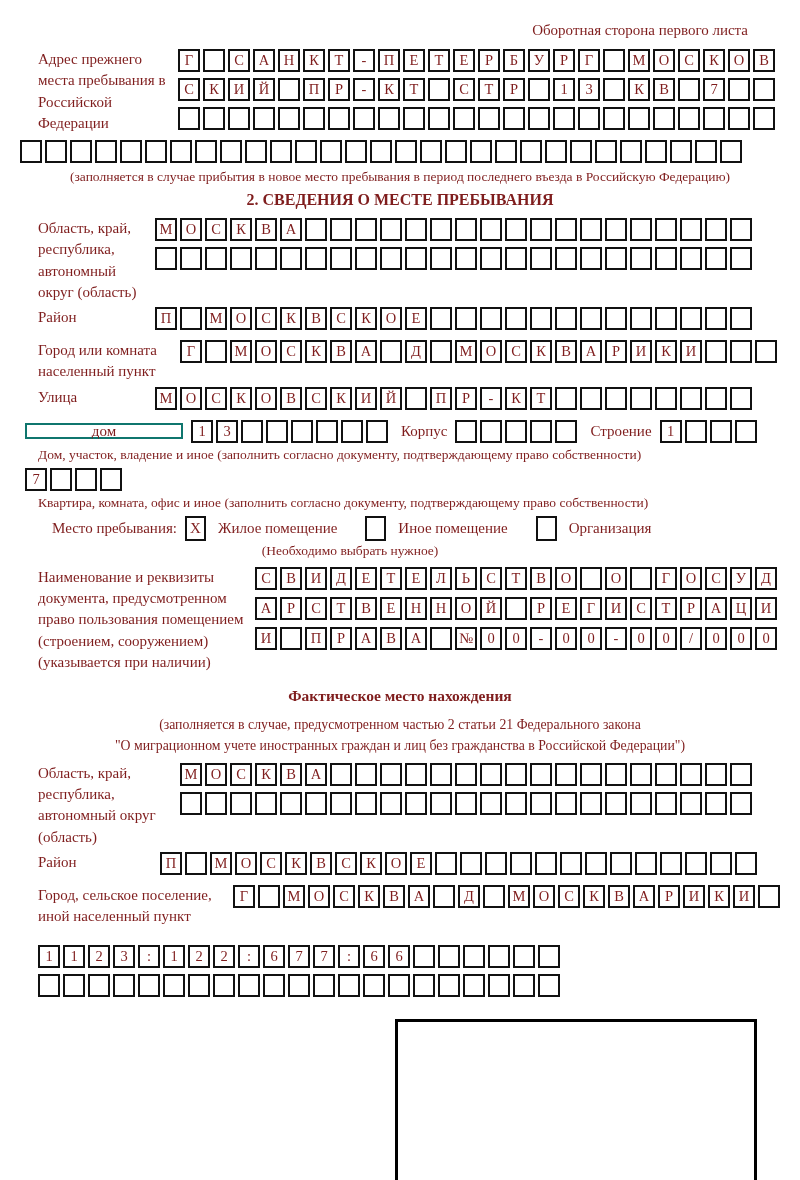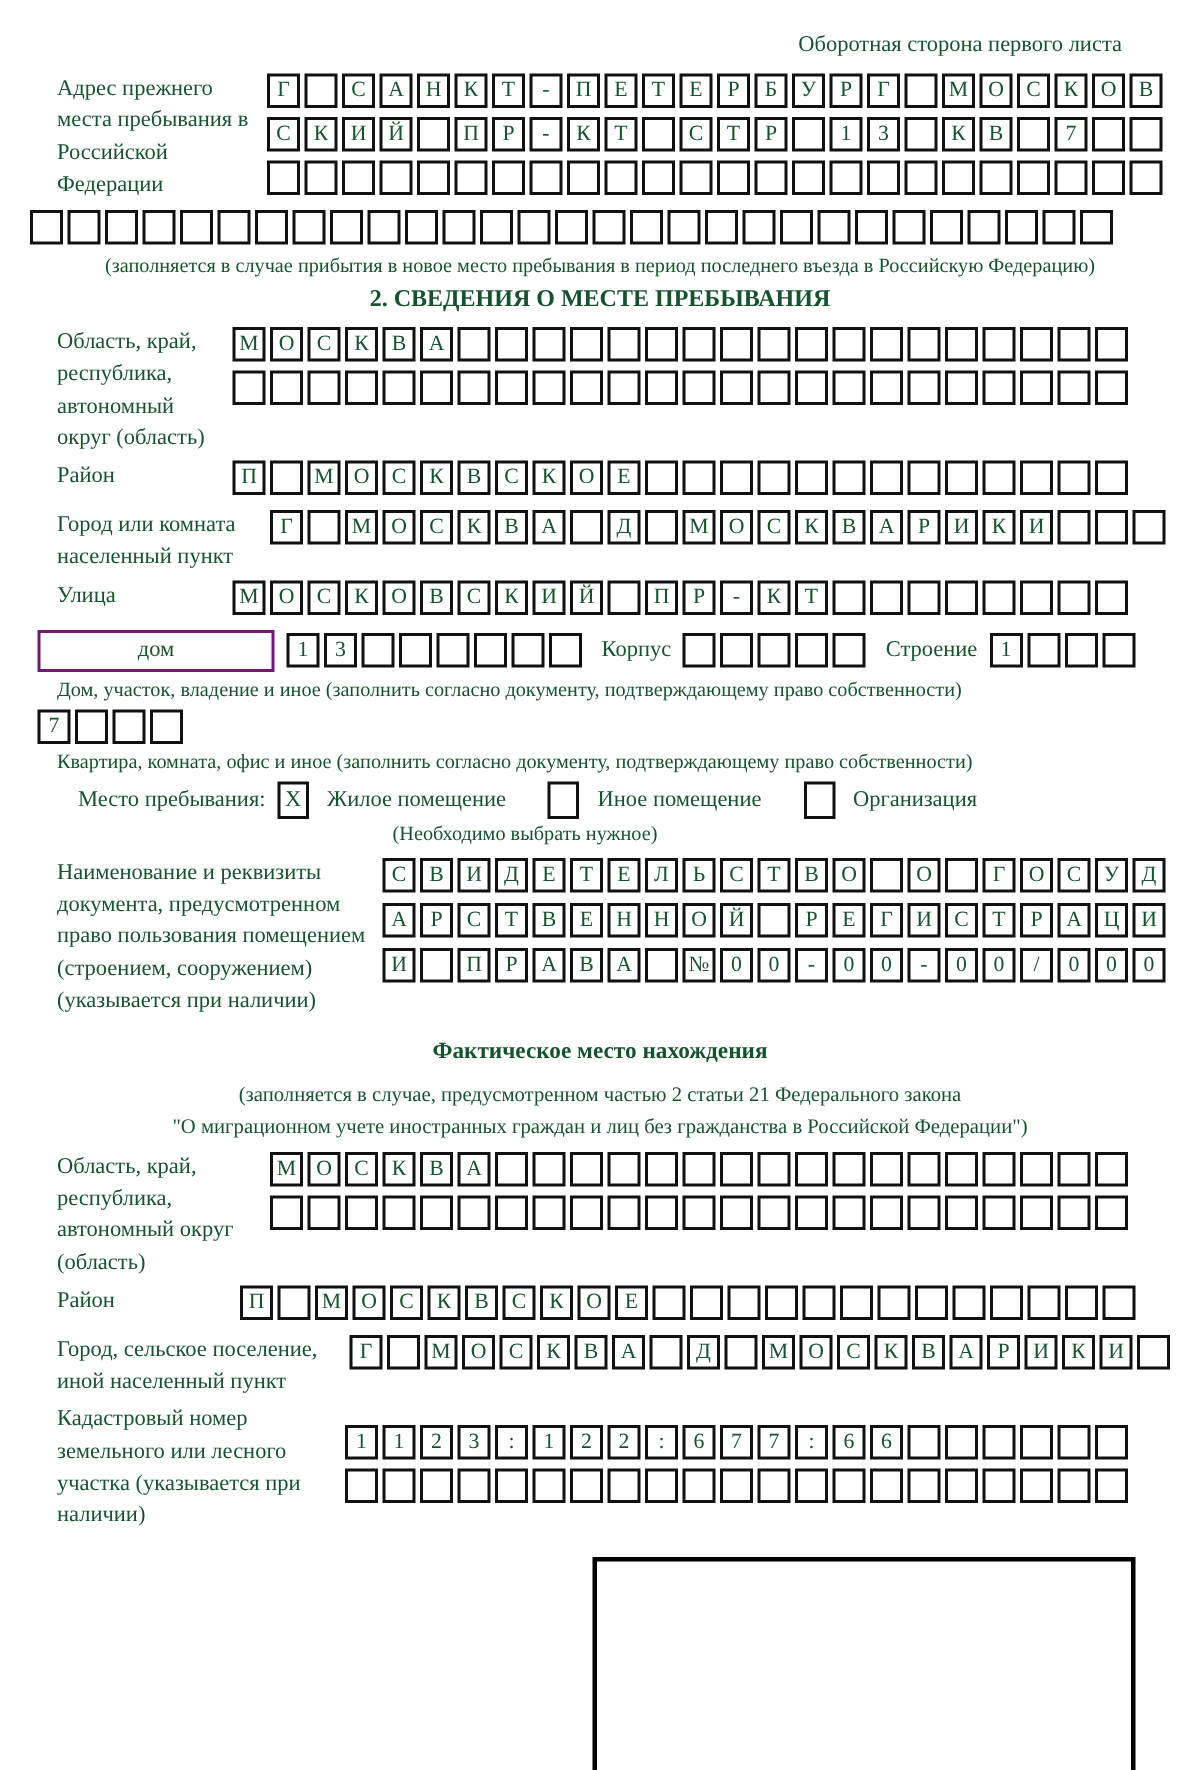--- a/index.html
+++ b/index.html
@@ -1,19 +1,19 @@
 <!DOCTYPE html>
 <html><head>
 <meta charset="utf-8">
 <style>
   html,body { margin:0; padding:0; background:#ffffff; }
   .page {
     position:relative;
     width:800px; height:1180px;
-    background:#fff; color:#14532d;
+    background:#fff; color:#7f1d1d;
     font-family:"Liberation Serif","DejaVu Serif",serif;
     box-sizing:border-box;
     overflow:hidden;
   }
   .corner-note {
     text-align:right;
     padding:22px 52px 0 0;
     font-size:15px;
   }
   .field { display:flex; align-items:flex-start; margin-left:38px; margin-bottom:4px; }
@@ -34,22 +34,22 @@
   .fullrow { margin-left:20px; margin-top:2px; }
   .note { font-size:13.5px; }
   .note.center { text-align:center; margin:0 20px 2px 20px; }
   .note.indent { margin-left:38px; margin-bottom:5px; }
   .sec-title { text-align:center; font-weight:bold; font-size:16px; margin:6px 0 9px; }
   .fact-title { text-align:center; font-weight:bold; font-size:15.5px; margin:14px 0 10px; }
   .fact-note { text-align:center; font-size:13.8px; line-height:1.5; margin:0 30px 6px; }
   .inline-row { display:flex; align-items:center; margin-left:25px; margin-bottom:4px; }
   .widebox {
     box-sizing:border-box;
-    border:2px solid #701a75;
-    height:28px;
+    border:2px solid #0f766e;
+    height:16px;
     display:inline-flex; align-items:center; justify-content:center;
     font-size:15px;
     margin-right:8px;
   }
   .w-dom { width:158px; }
   .w-kv  { width:206px; }
   .inl-lbl { font-size:15px; margin:0 8px 0 10px; }
   .stay-row { margin-left:52px; align-items:center; margin-bottom:2px; }
   .stay-lbl, .opt { font-size:15px; }
   .chk {
@@ -586,21 +586,20 @@
         <span class="cell">А</span>
         <span class="cell">Р</span>
         <span class="cell">И</span>
         <span class="cell">К</span>
         <span class="cell">И</span>
         <span class="cell"></span>
       </div>
   </div>
 
   <div class="field">
-    <div class="lbl w192">Кадастровый номер земельного или лесного участка (указывается при наличии)</div>
     <div class="rows cells-offset">
       <div class="cells">
           <span class="cell">1</span>
           <span class="cell">1</span>
           <span class="cell">2</span>
           <span class="cell">3</span>
           <span class="cell">:</span>
           <span class="cell">1</span>
           <span class="cell">2</span>
           <span class="cell">2</span>

